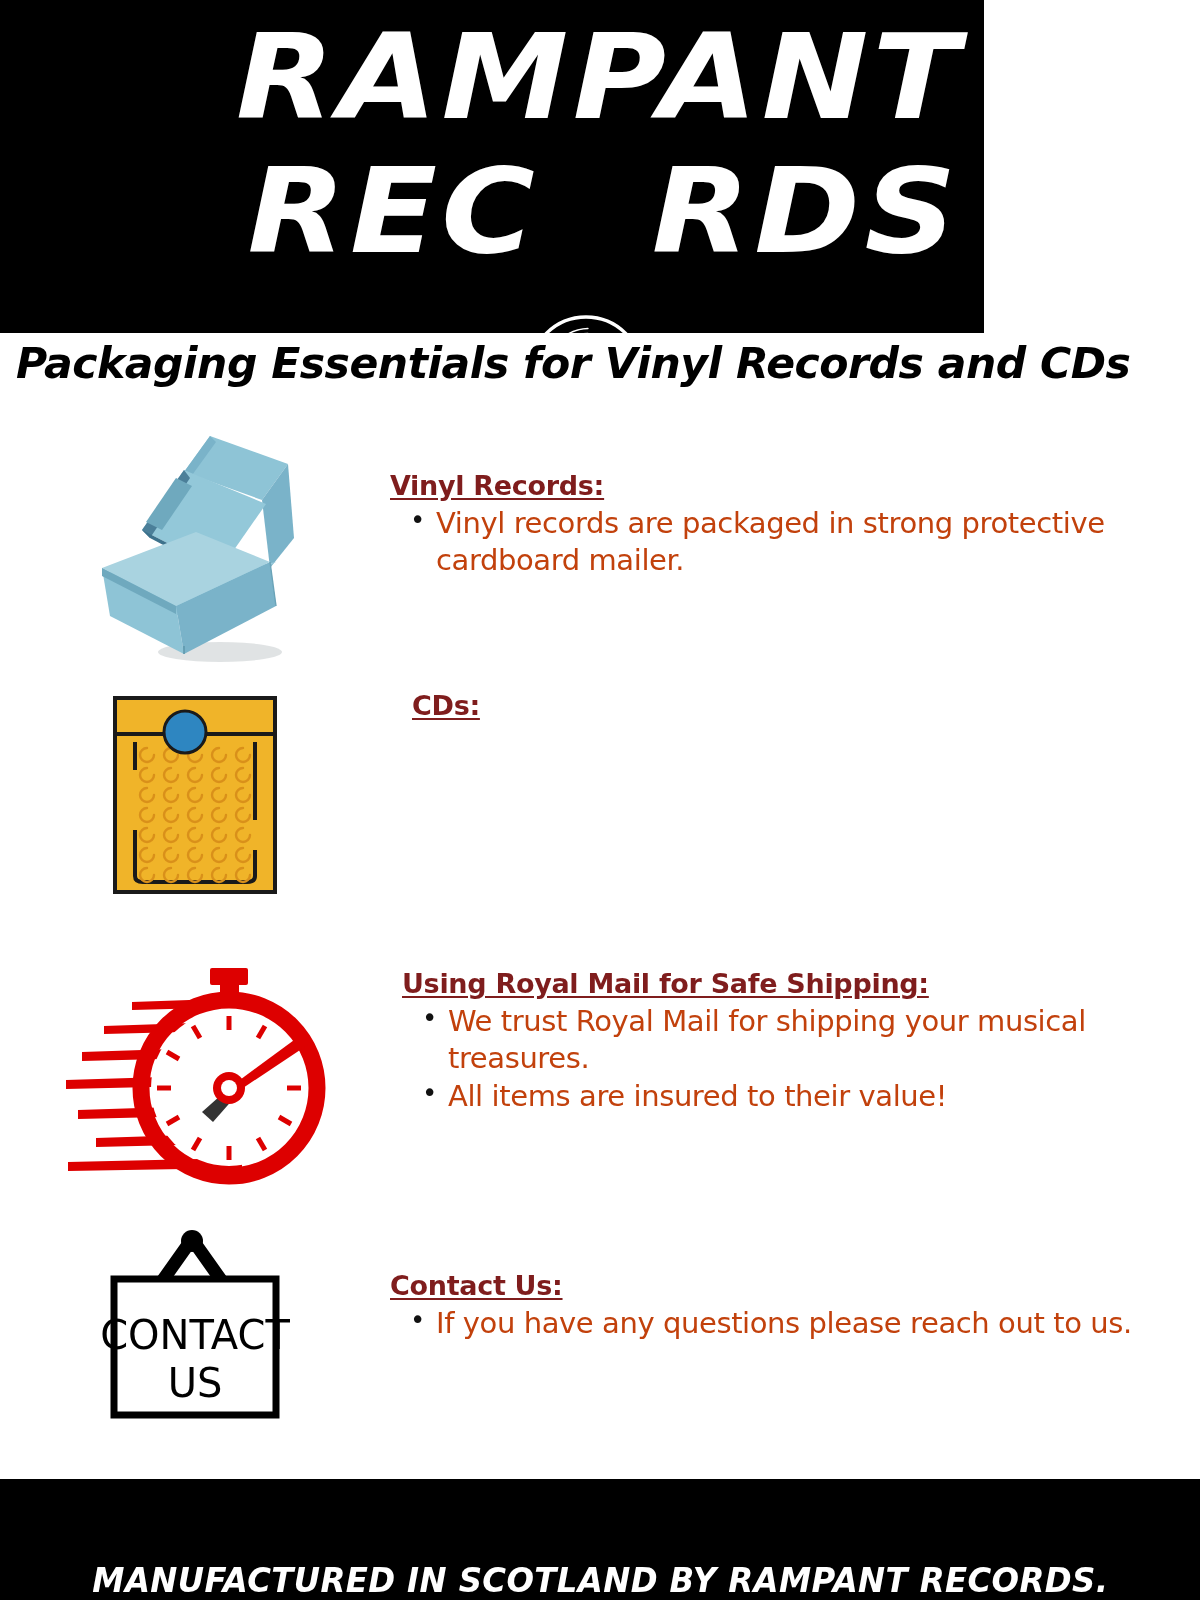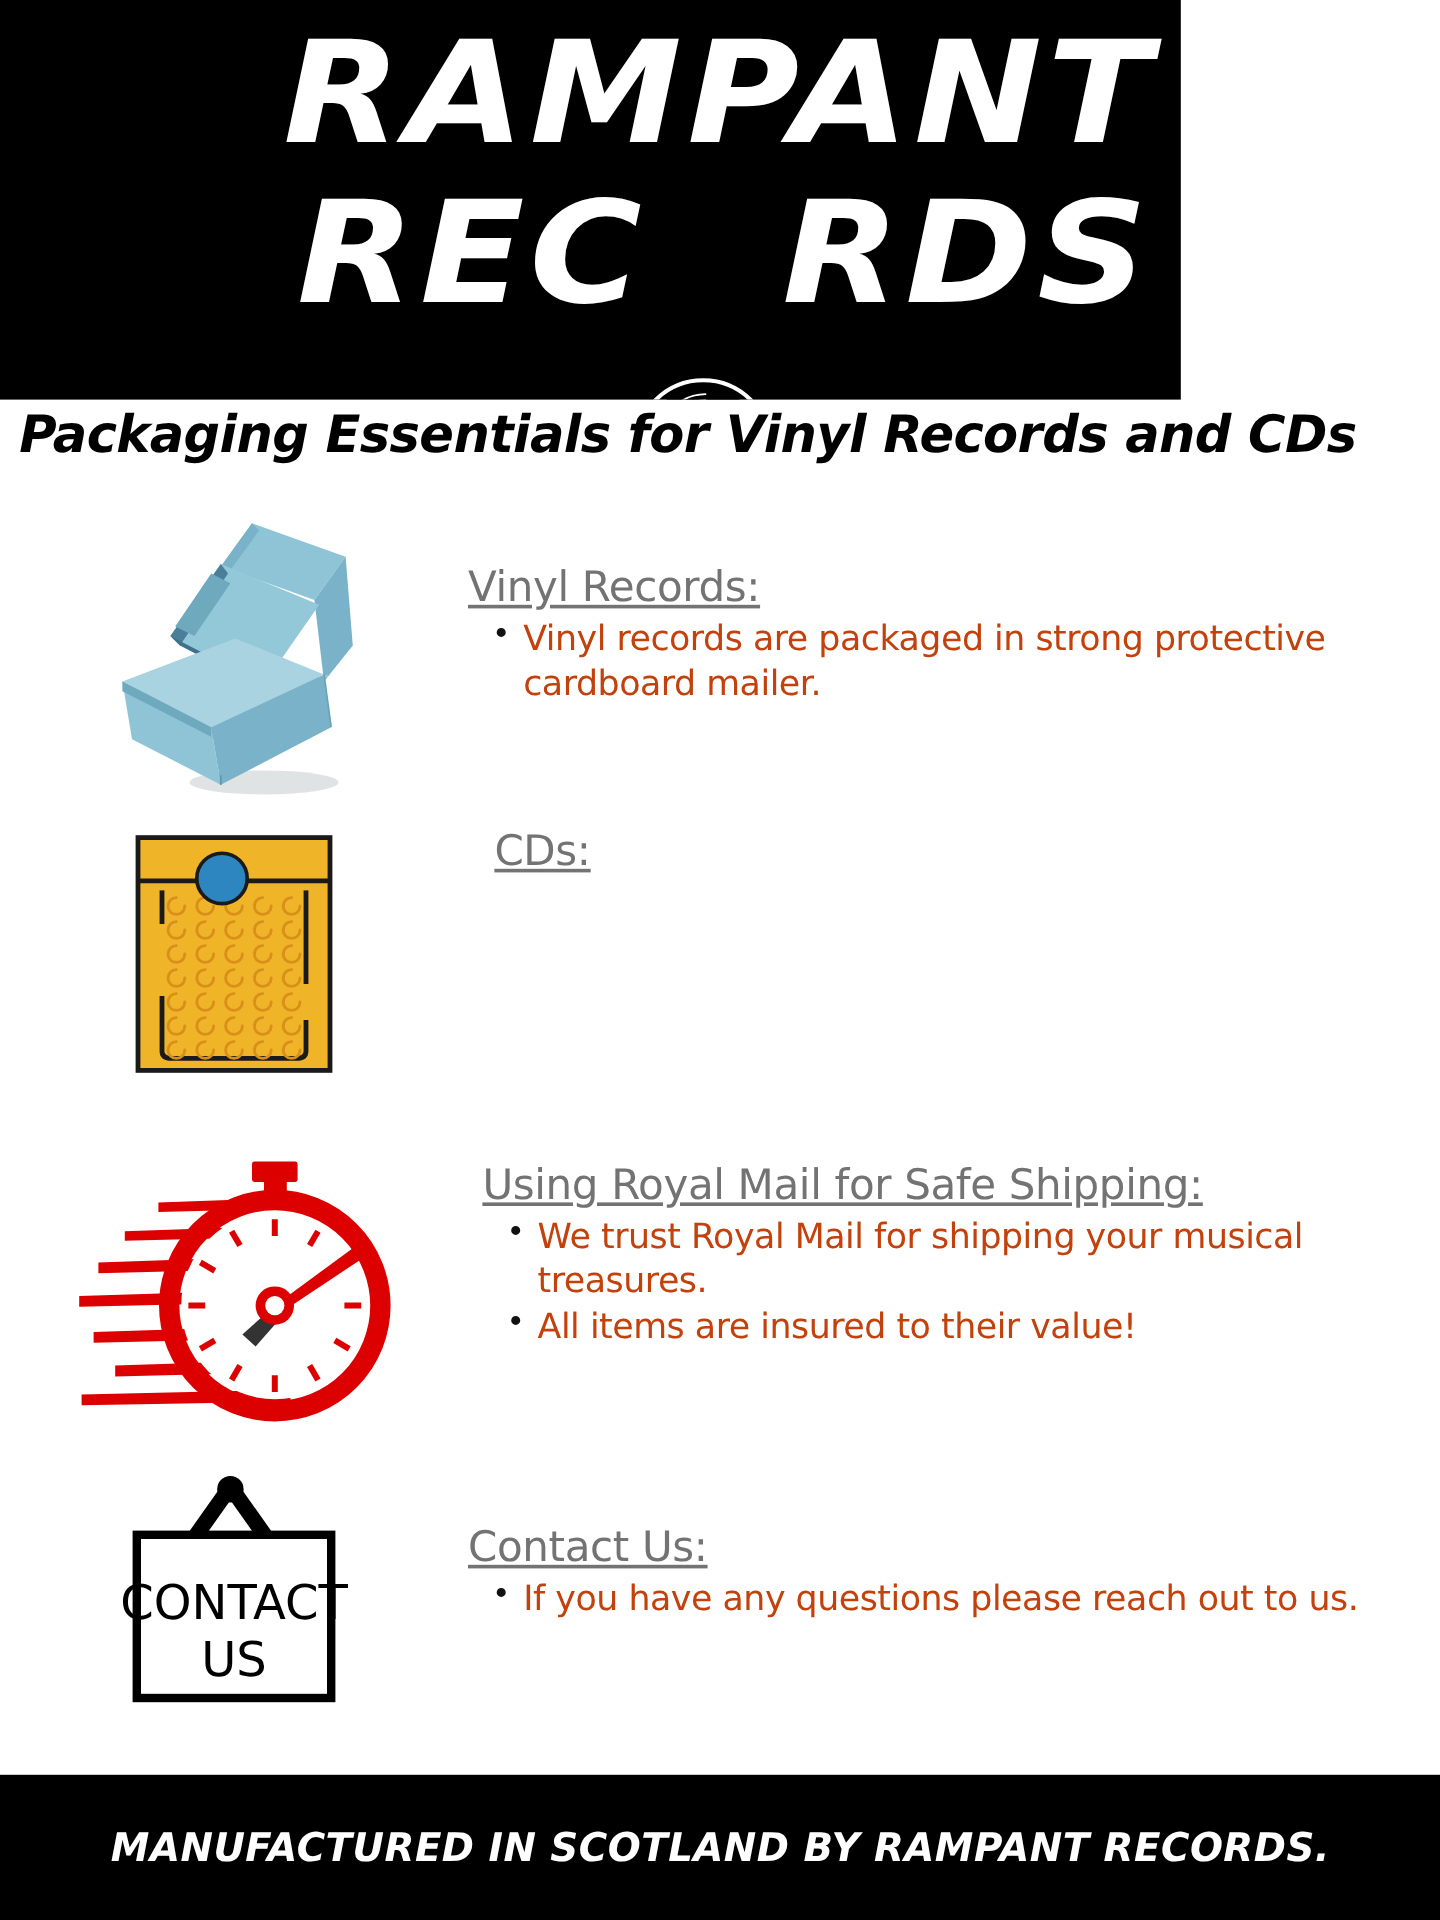--- a/index.html
+++ b/index.html
@@ -105,23 +105,23 @@
     display: flex;
     justify-content: center;
     align-items: flex-end;
   }
   .sec-text {
     flex: 1 1 auto;
     padding-right: 24px;
   }
   .sec-head {
     font-family: "DejaVu Sans", sans-serif;
-    font-weight: normal;
-    font-size: 35px;
-    color: #737373;
+    font-weight: bold;
+    font-size: 27px;
+    color: #7f1d1d;
     text-decoration: underline;
     text-underline-offset: 3px;
     letter-spacing: -0.3px;
     margin: 0 0 4px 0;
     display: inline-block;
   }
   .sec-list {
     margin: 0;
     padding-left: 46px;
     list-style: none;
@@ -157,21 +157,21 @@
 
   
   .footer-bar {
     position: absolute;
     left: 0;
     top: 1479px;
     width: 1200px;
     height: 121px;
     background: #000000;
     display: flex;
-    align-items: center;
+    align-items: flex-end;
     justify-content: center;
   }
   .footer-text {
     font-family: "DejaVu Sans", sans-serif;
     font-weight: bold;
     font-style: italic;
     font-size: 33px;
     color: #ffffff;
     letter-spacing: 0.4px;
     white-space: nowrap;

